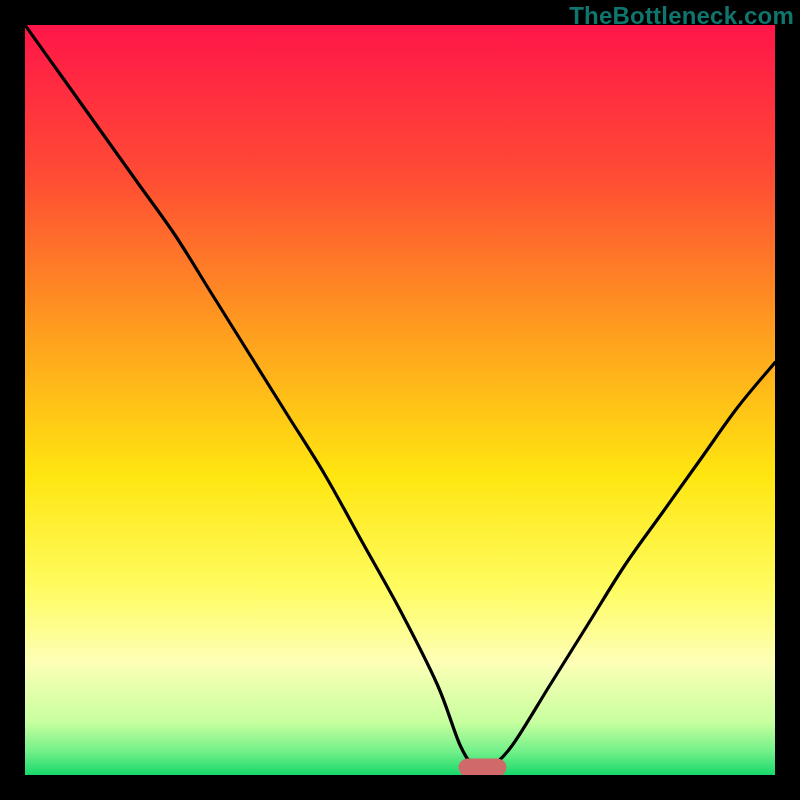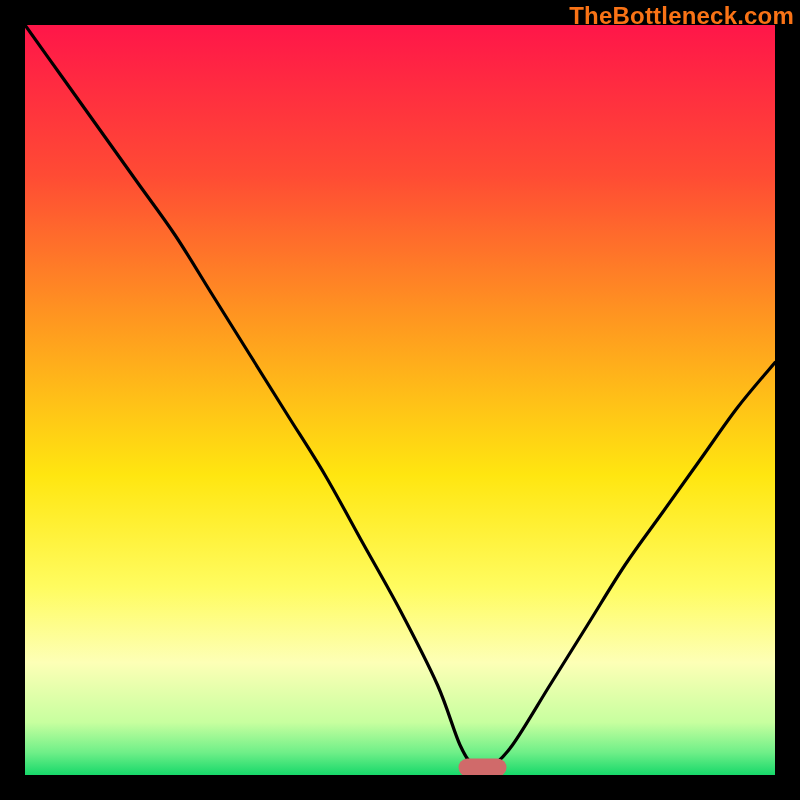--- a/index.html
+++ b/index.html
@@ -27,21 +27,21 @@
   }
   .plot svg {
     display: block;
     width: 750px;
     height: 750px;
   }
   .watermark {
     position: absolute;
     top: 2px;
     right: 6px;
-    color: #f97316;
+    color: #0f766e;
     font-size: 24px;
     font-weight: 600;
     letter-spacing: 0.2px;
     user-select: none;
   }
 </style>
 </head>
 <body>
 
 <div class="frame">

